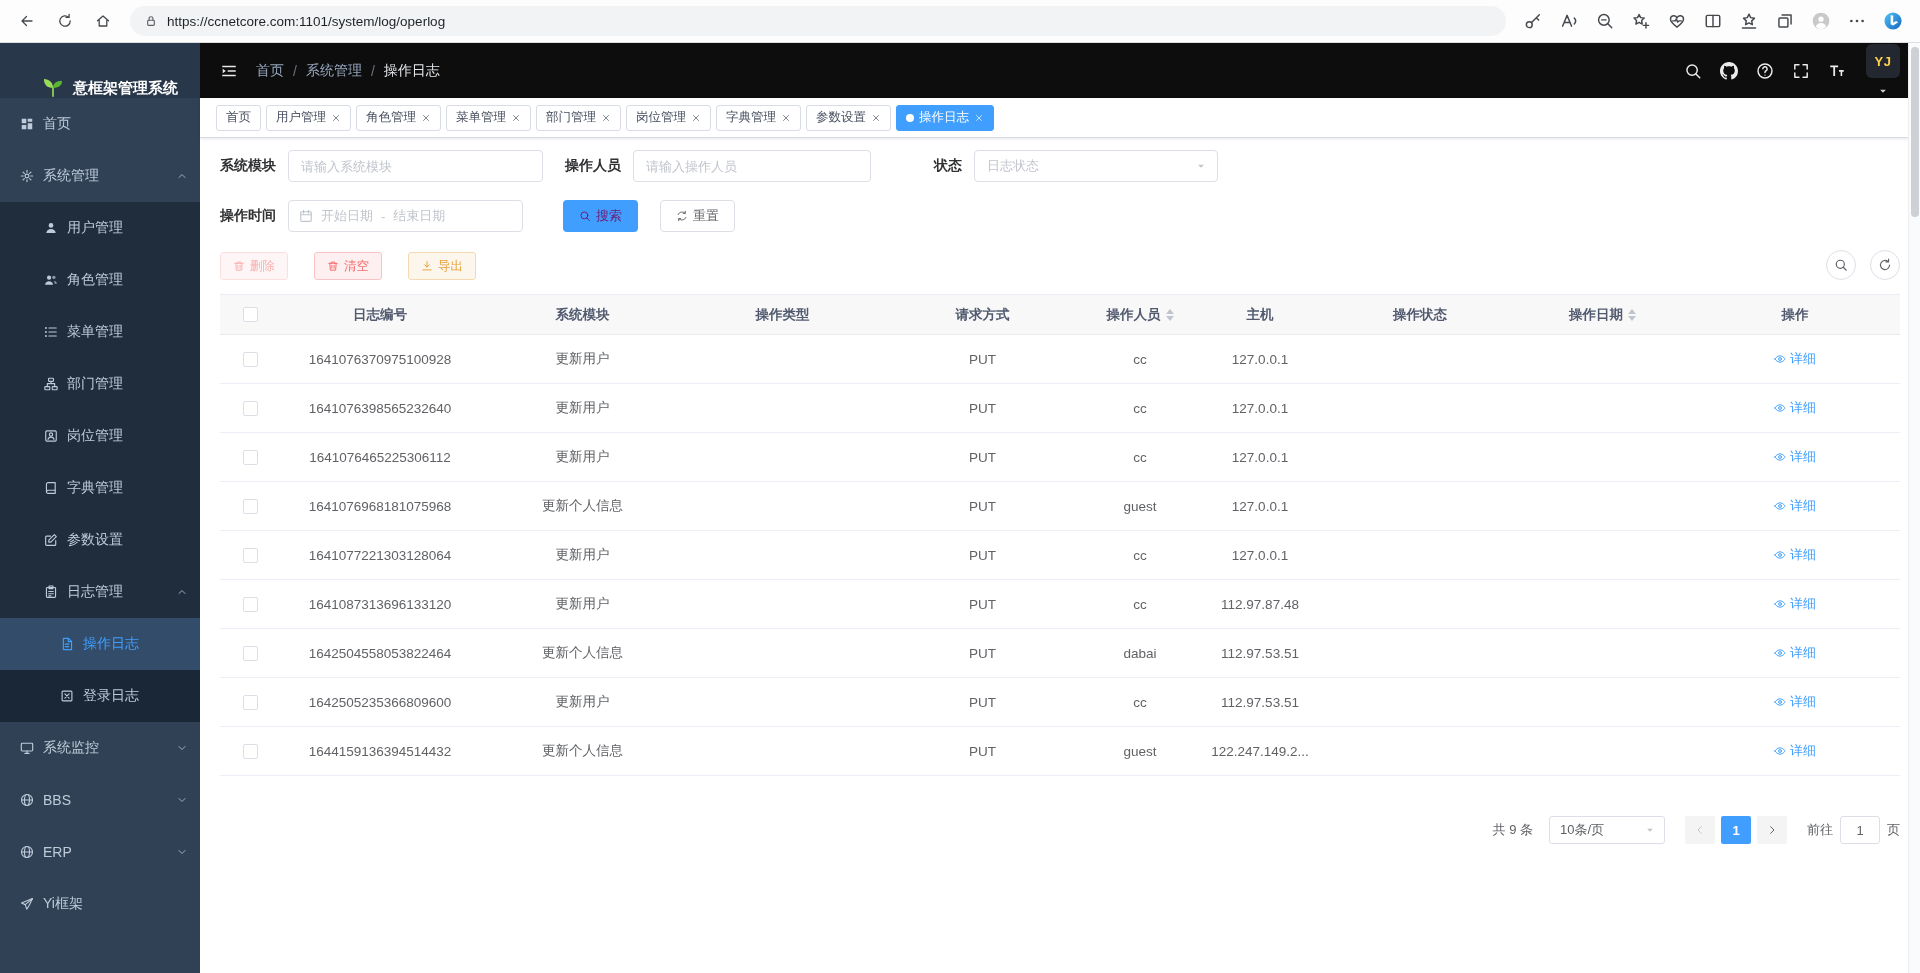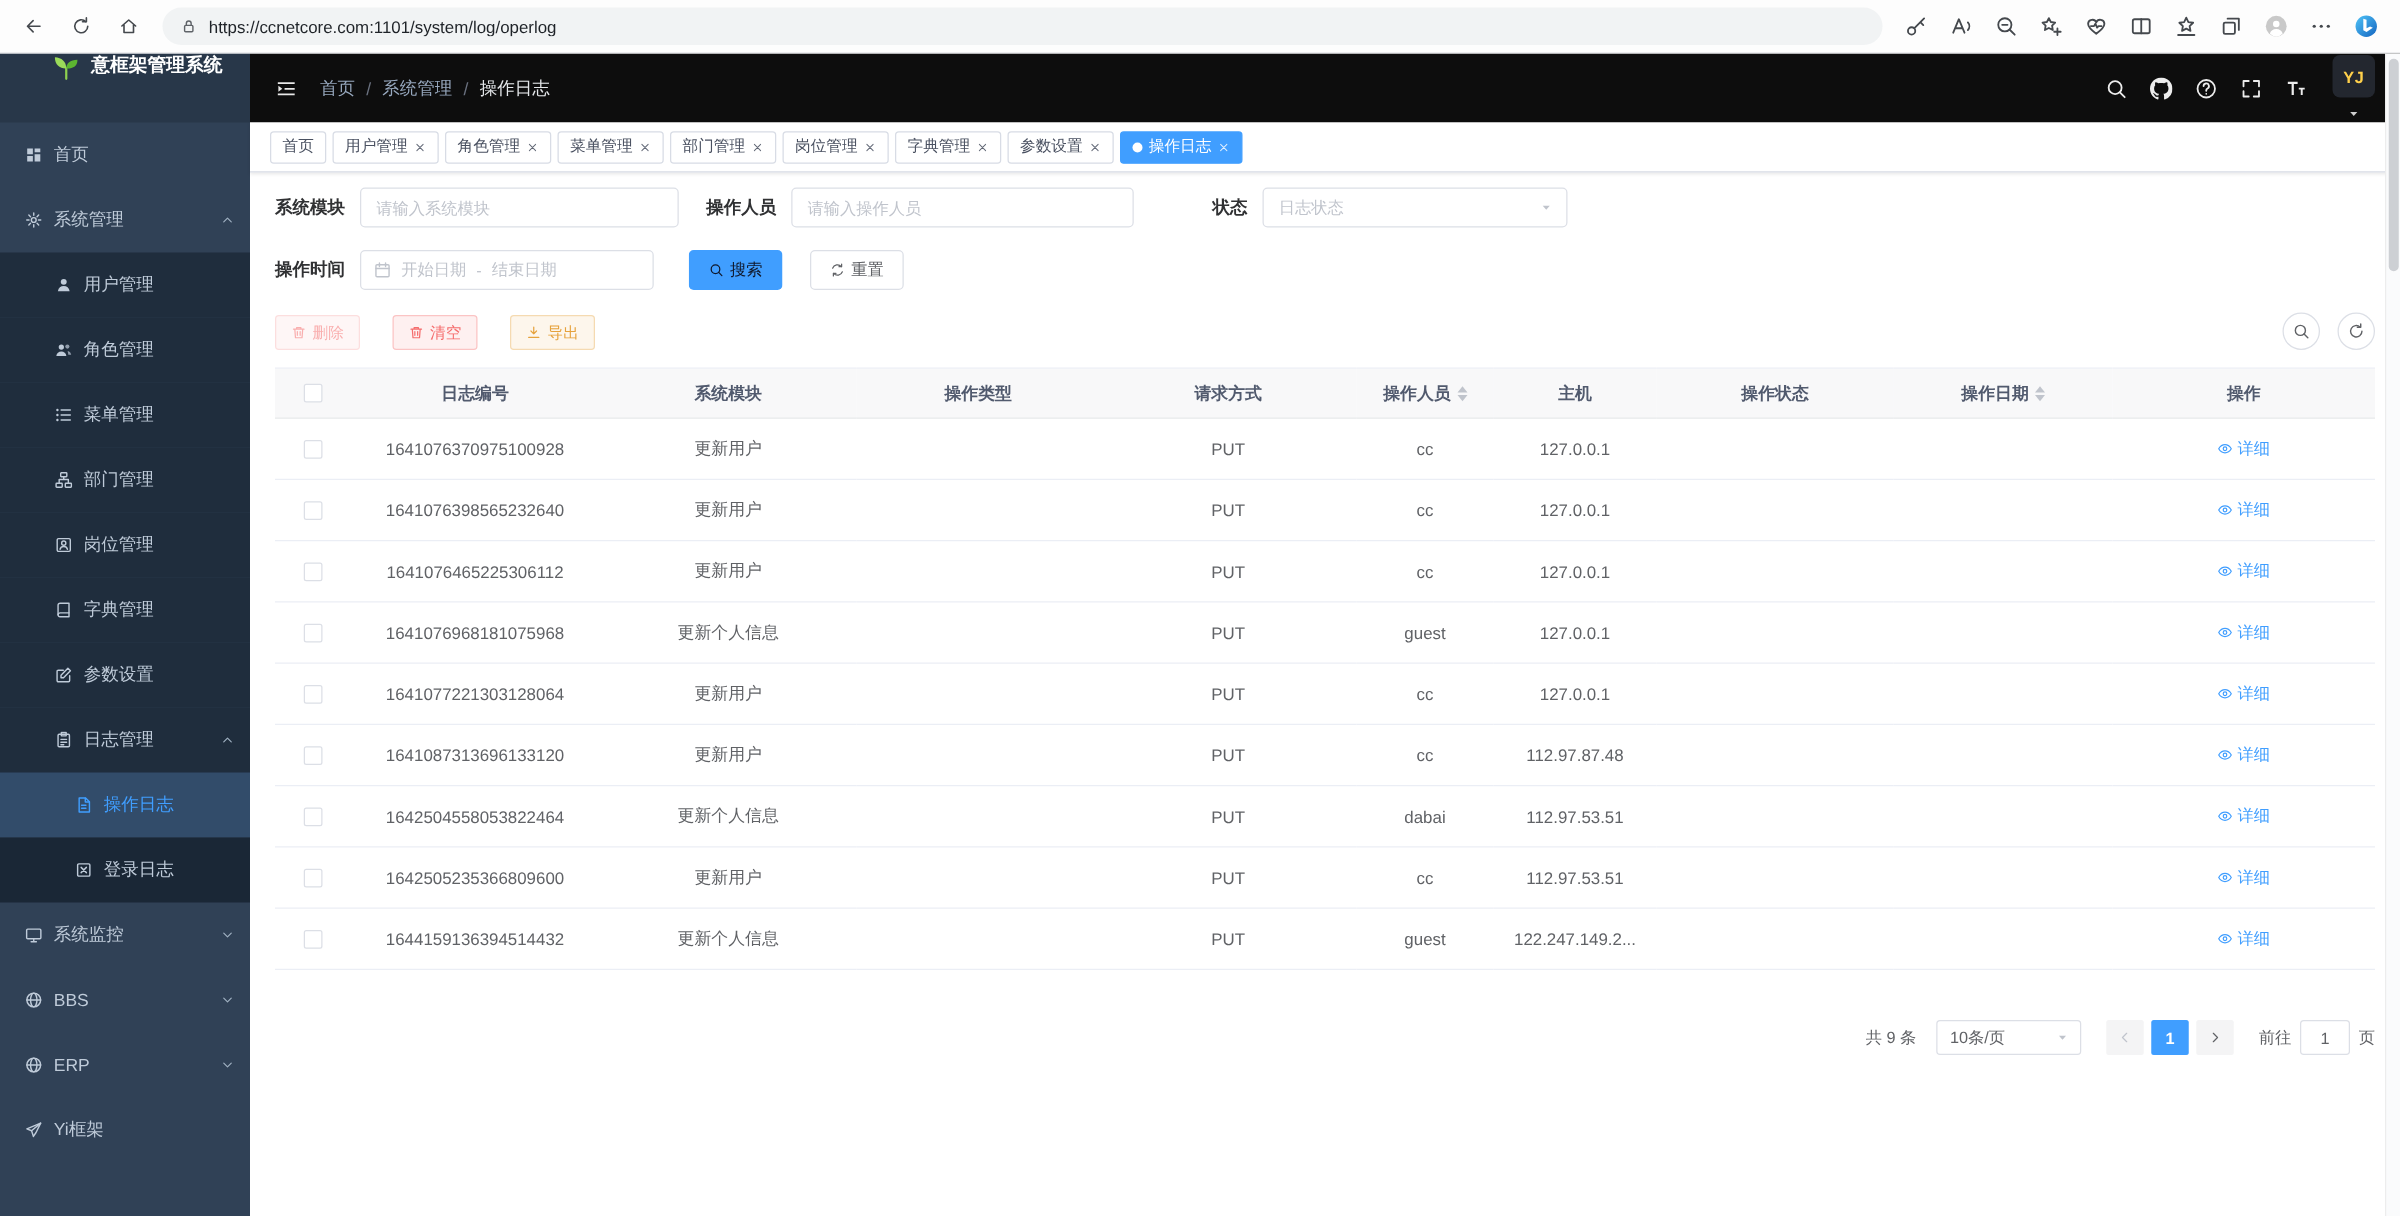--- a/index.html
+++ b/index.html
@@ -22,21 +22,21 @@
   .chrome{height:43px;background:#fdfdfd;border-bottom:1px solid #dcdee1;display:flex;align-items:center;padding:0 10px;flex:none;}
   .chrome-nav{display:flex;gap:4px;}
   .chrome-btn{width:34px;height:32px;border-radius:6px;display:flex;align-items:center;justify-content:center;color:#45494e;}
   .addr{flex:1;height:30px;margin:0 10px;background:#f1f3f4;border-radius:15px;display:flex;align-items:center;padding:0 14px;gap:9px;color:#5f6368;}
   .addr-url{font-size:13.5px;color:#1f2328;white-space:nowrap;overflow:hidden;}
   .chrome-actions{display:flex;gap:2px;align-items:center;}
 
   
   .app{display:flex;height:930px;flex:none;}
   .sidebar{width:200px;background:var(--sidebar-bg);display:flex;flex-direction:column;overflow:hidden;flex:none;}
-  .logo{height:55px;flex:none;display:flex;align-items:flex-start;justify-content:center;gap:9px;background:rgba(0,0,0,.15);padding-left:20px;}
+  .logo{height:55px;flex:none;display:flex;align-items:flex-end;justify-content:center;gap:9px;background:rgba(0,0,0,.15);padding-left:20px;}
   .logo-text{color:#fff;font-size:15px;font-weight:700;white-space:nowrap;}
   .menu{flex:1;overflow:hidden;}
   .menu-item{height:52px;display:flex;align-items:center;gap:9px;padding:0 12px 0 20px;color:#bfcbd9;font-size:14px;cursor:pointer;white-space:nowrap;}
   .menu-item.lvl-2{padding-left:44px;background:var(--sidebar-sub-bg);}
   .menu-item.lvl-3{padding-left:60px;background:#1a2736;}
   .menu-item.active{color:var(--primary);background:rgba(64,158,255,.12);}
   .mi-arrow{margin-left:auto;color:#9fb0c1;}
 
   .main{flex:1;display:flex;flex-direction:column;background:#fff;min-width:0;}
   .navbar{height:55px;flex:none;background:var(--header-bg);display:flex;align-items:center;padding:0 20px 0 10px;}
@@ -61,29 +61,29 @@
   .tag.active .dot{display:inline-block;}
   .tag-close{color:inherit;opacity:.85;cursor:pointer;}
 
   
   .content{flex:1;padding:12px 20px 0;overflow:hidden;position:relative;}
   .frow{display:flex;align-items:center;margin-bottom:18px;}
   .ff{display:flex;align-items:center;}
   .ff label{font-size:14px;font-weight:700;color:#303133;padding-right:12px;white-space:nowrap;}
   .inp{height:32px;border:1px solid #dcdfe6;border-radius:4px;padding:0 12px;font-size:13px;color:#701a75;background:#fff;}
   .inp::placeholder{color:#c0c4cc;}
-  .w255{width:255px}.w238{width:274px}.w240{width:240px}.w244{width:244px}
+  .w255{width:255px}.w238{width:238px}.w240{width:240px}.w244{width:244px}
   .f-operator{margin-left:22px}.f-type{margin-left:65px}.f-status{margin-left:63px}
   .sel{height:32px;border:1px solid #dcdfe6;border-radius:4px;padding:0 10px 0 12px;display:flex;align-items:center;justify-content:space-between;background:#fff;cursor:pointer;}
   .sel-ph{color:#c0c4cc;font-size:13px;}
   .sel-caret{color:#c0c4cc;}
   .daterange{width:235px;height:32px;border:1px solid #dcdfe6;border-radius:4px;display:flex;align-items:center;padding:0 10px;gap:8px;color:#c0c4cc;font-size:13px;background:#fff;cursor:pointer;}
   .dr-ico{color:#c0c4cc;}
   .btn{display:inline-flex;align-items:center;justify-content:center;gap:5px;border-radius:4px;font-size:13px;height:32px;padding:0 15px;border:1px solid transparent;}
-  .btn-primary{background:var(--primary);color:#0f172a;margin-left:28px;}
+  .btn-primary{background:var(--primary);color:#701a75;margin-left:40px;}
   .btn-plain{background:#fff;border-color:#dcdfe6;color:#606266;margin-left:22px;}
   .toolbar{display:flex;align-items:flex-end;margin-bottom:14px;}
   .btn-sm{height:28px;padding:0 12px;font-size:12.5px;border-radius:3px;}
   .btn-danger-plain{background:#fef0f0;border-color:#fbc4c4;color:var(--danger);margin-right:26px;}
   .btn-danger-plain.disabled{opacity:.55;cursor:not-allowed;}
   .btn-warning-plain{background:#fdf6ec;border-color:#f5dab1;color:var(--warning);}
   .toolbar-right{margin-left:auto;display:flex;gap:14px;}
   .circle-btn{width:30px;height:30px;border-radius:50%;border:1px solid #dcdfe6;background:#fff;color:#606266;display:flex;align-items:center;justify-content:center;}
 
   

